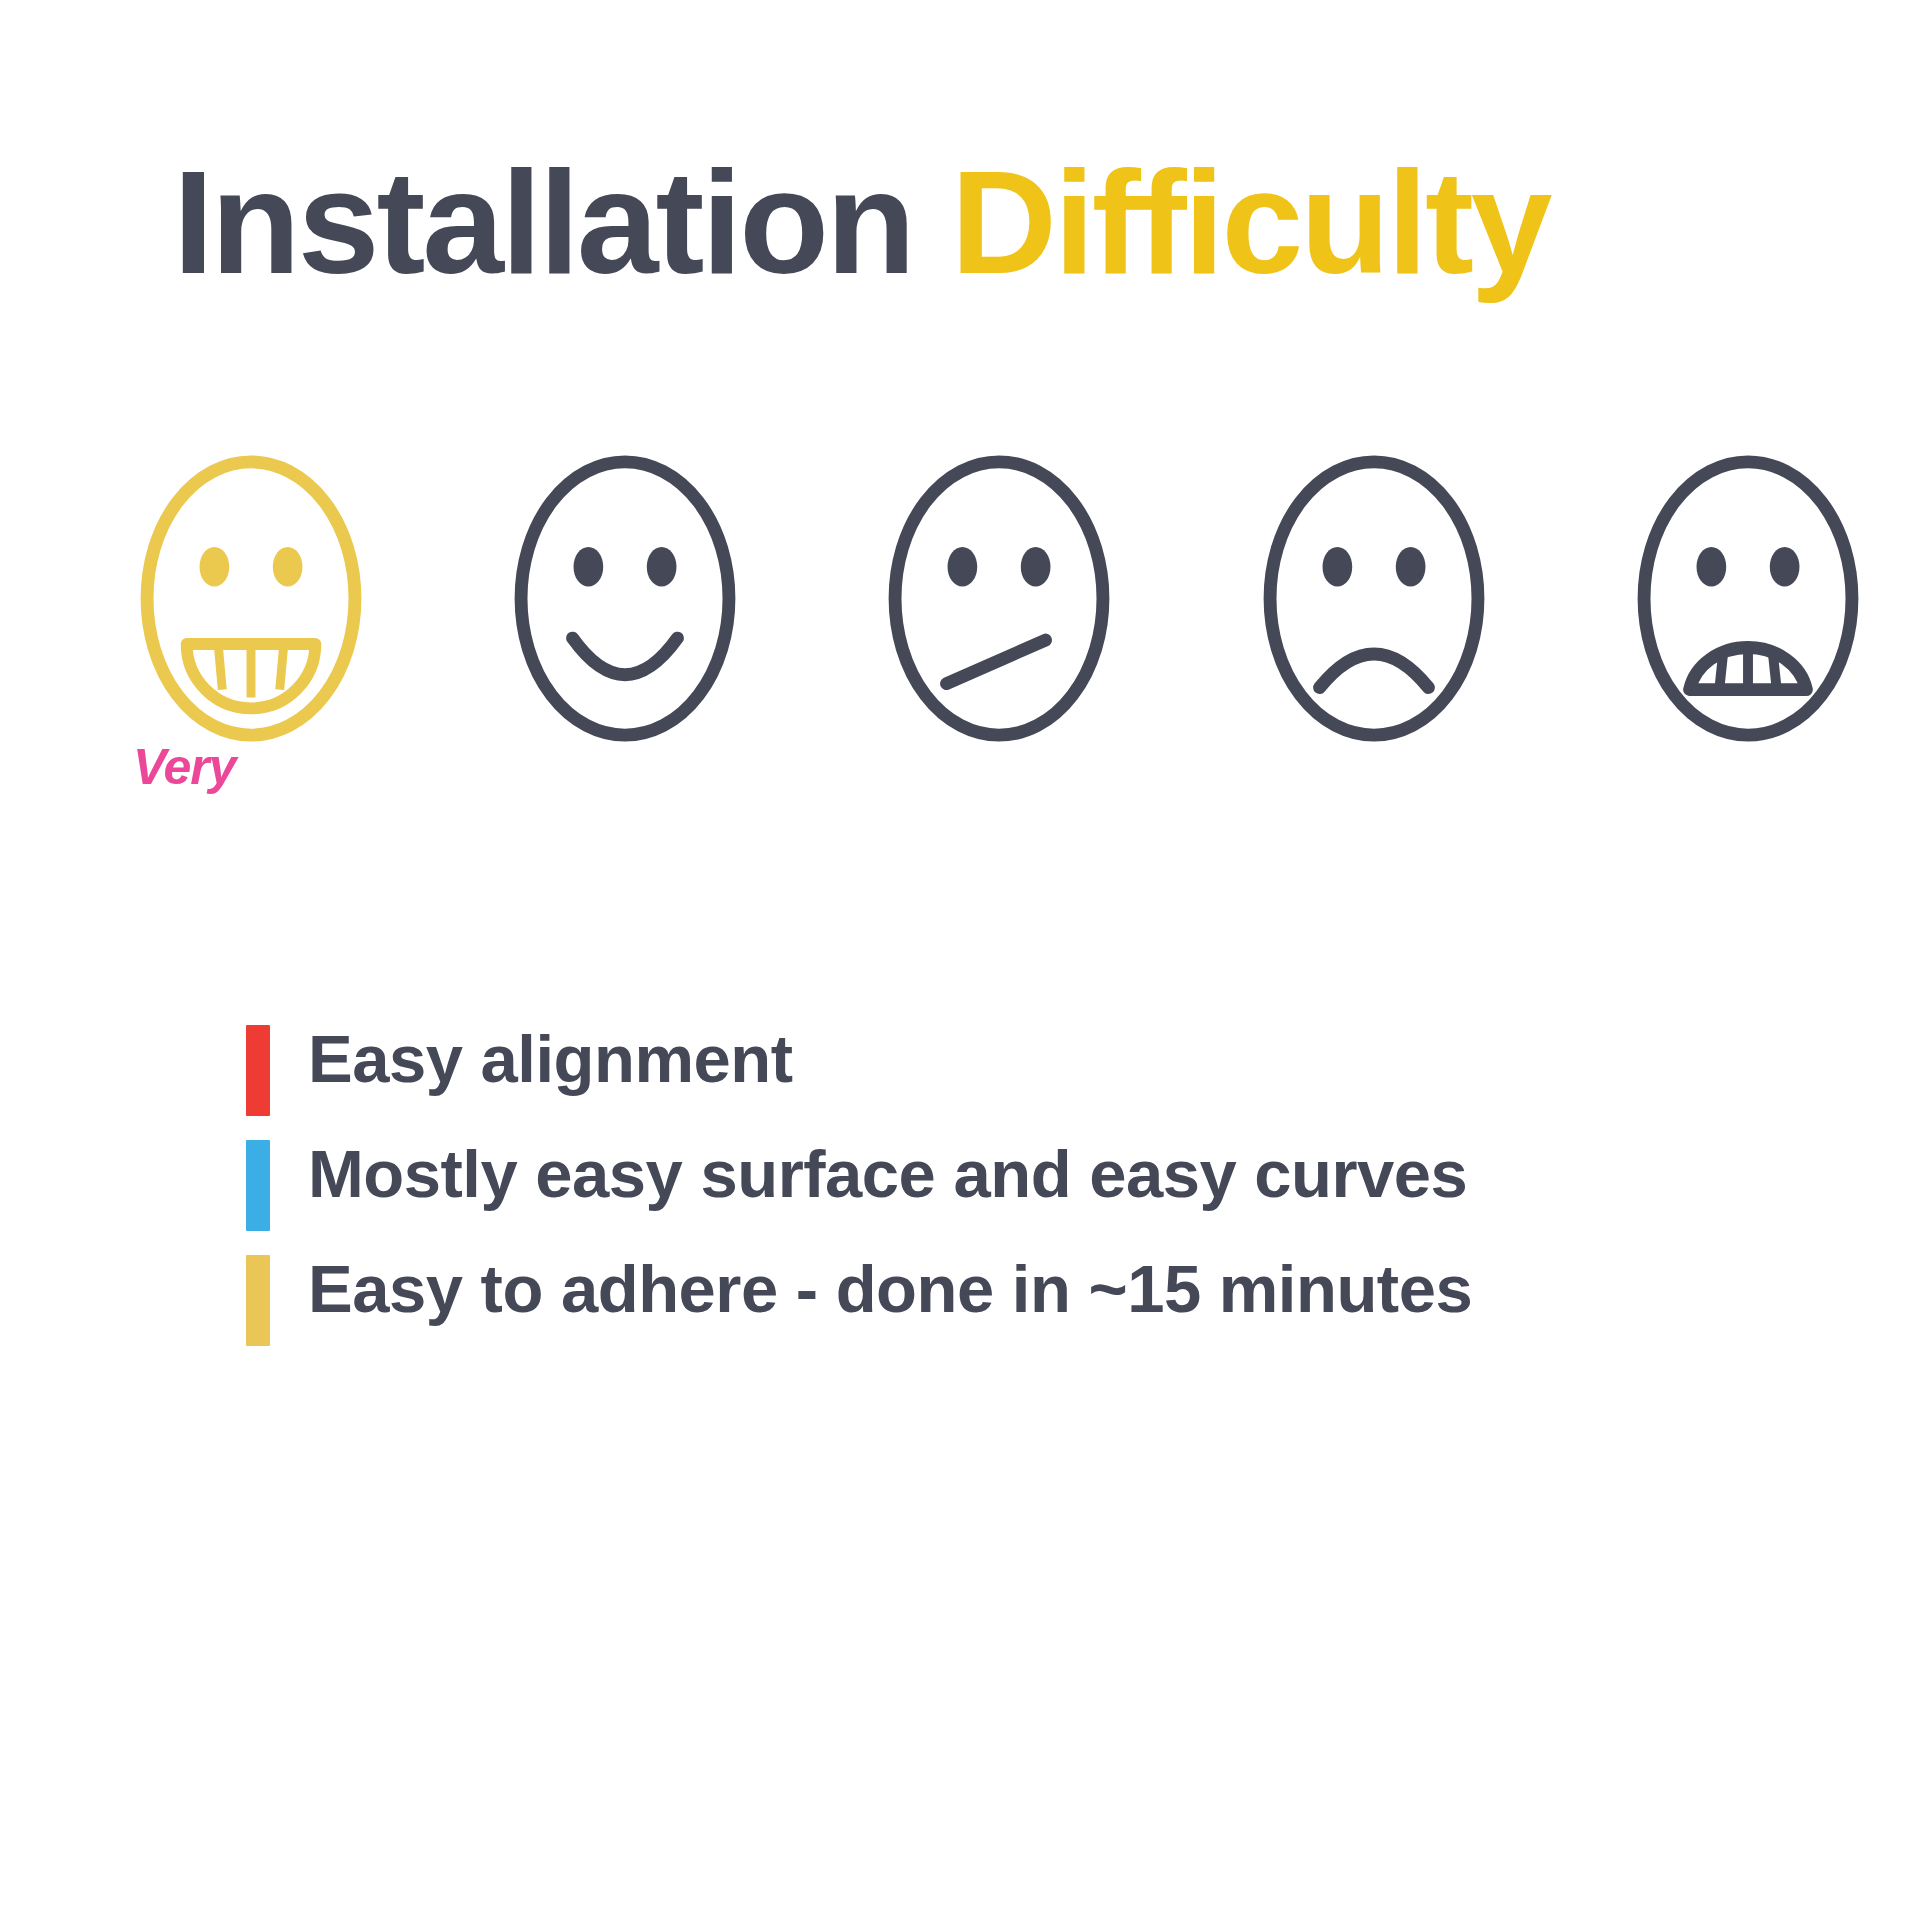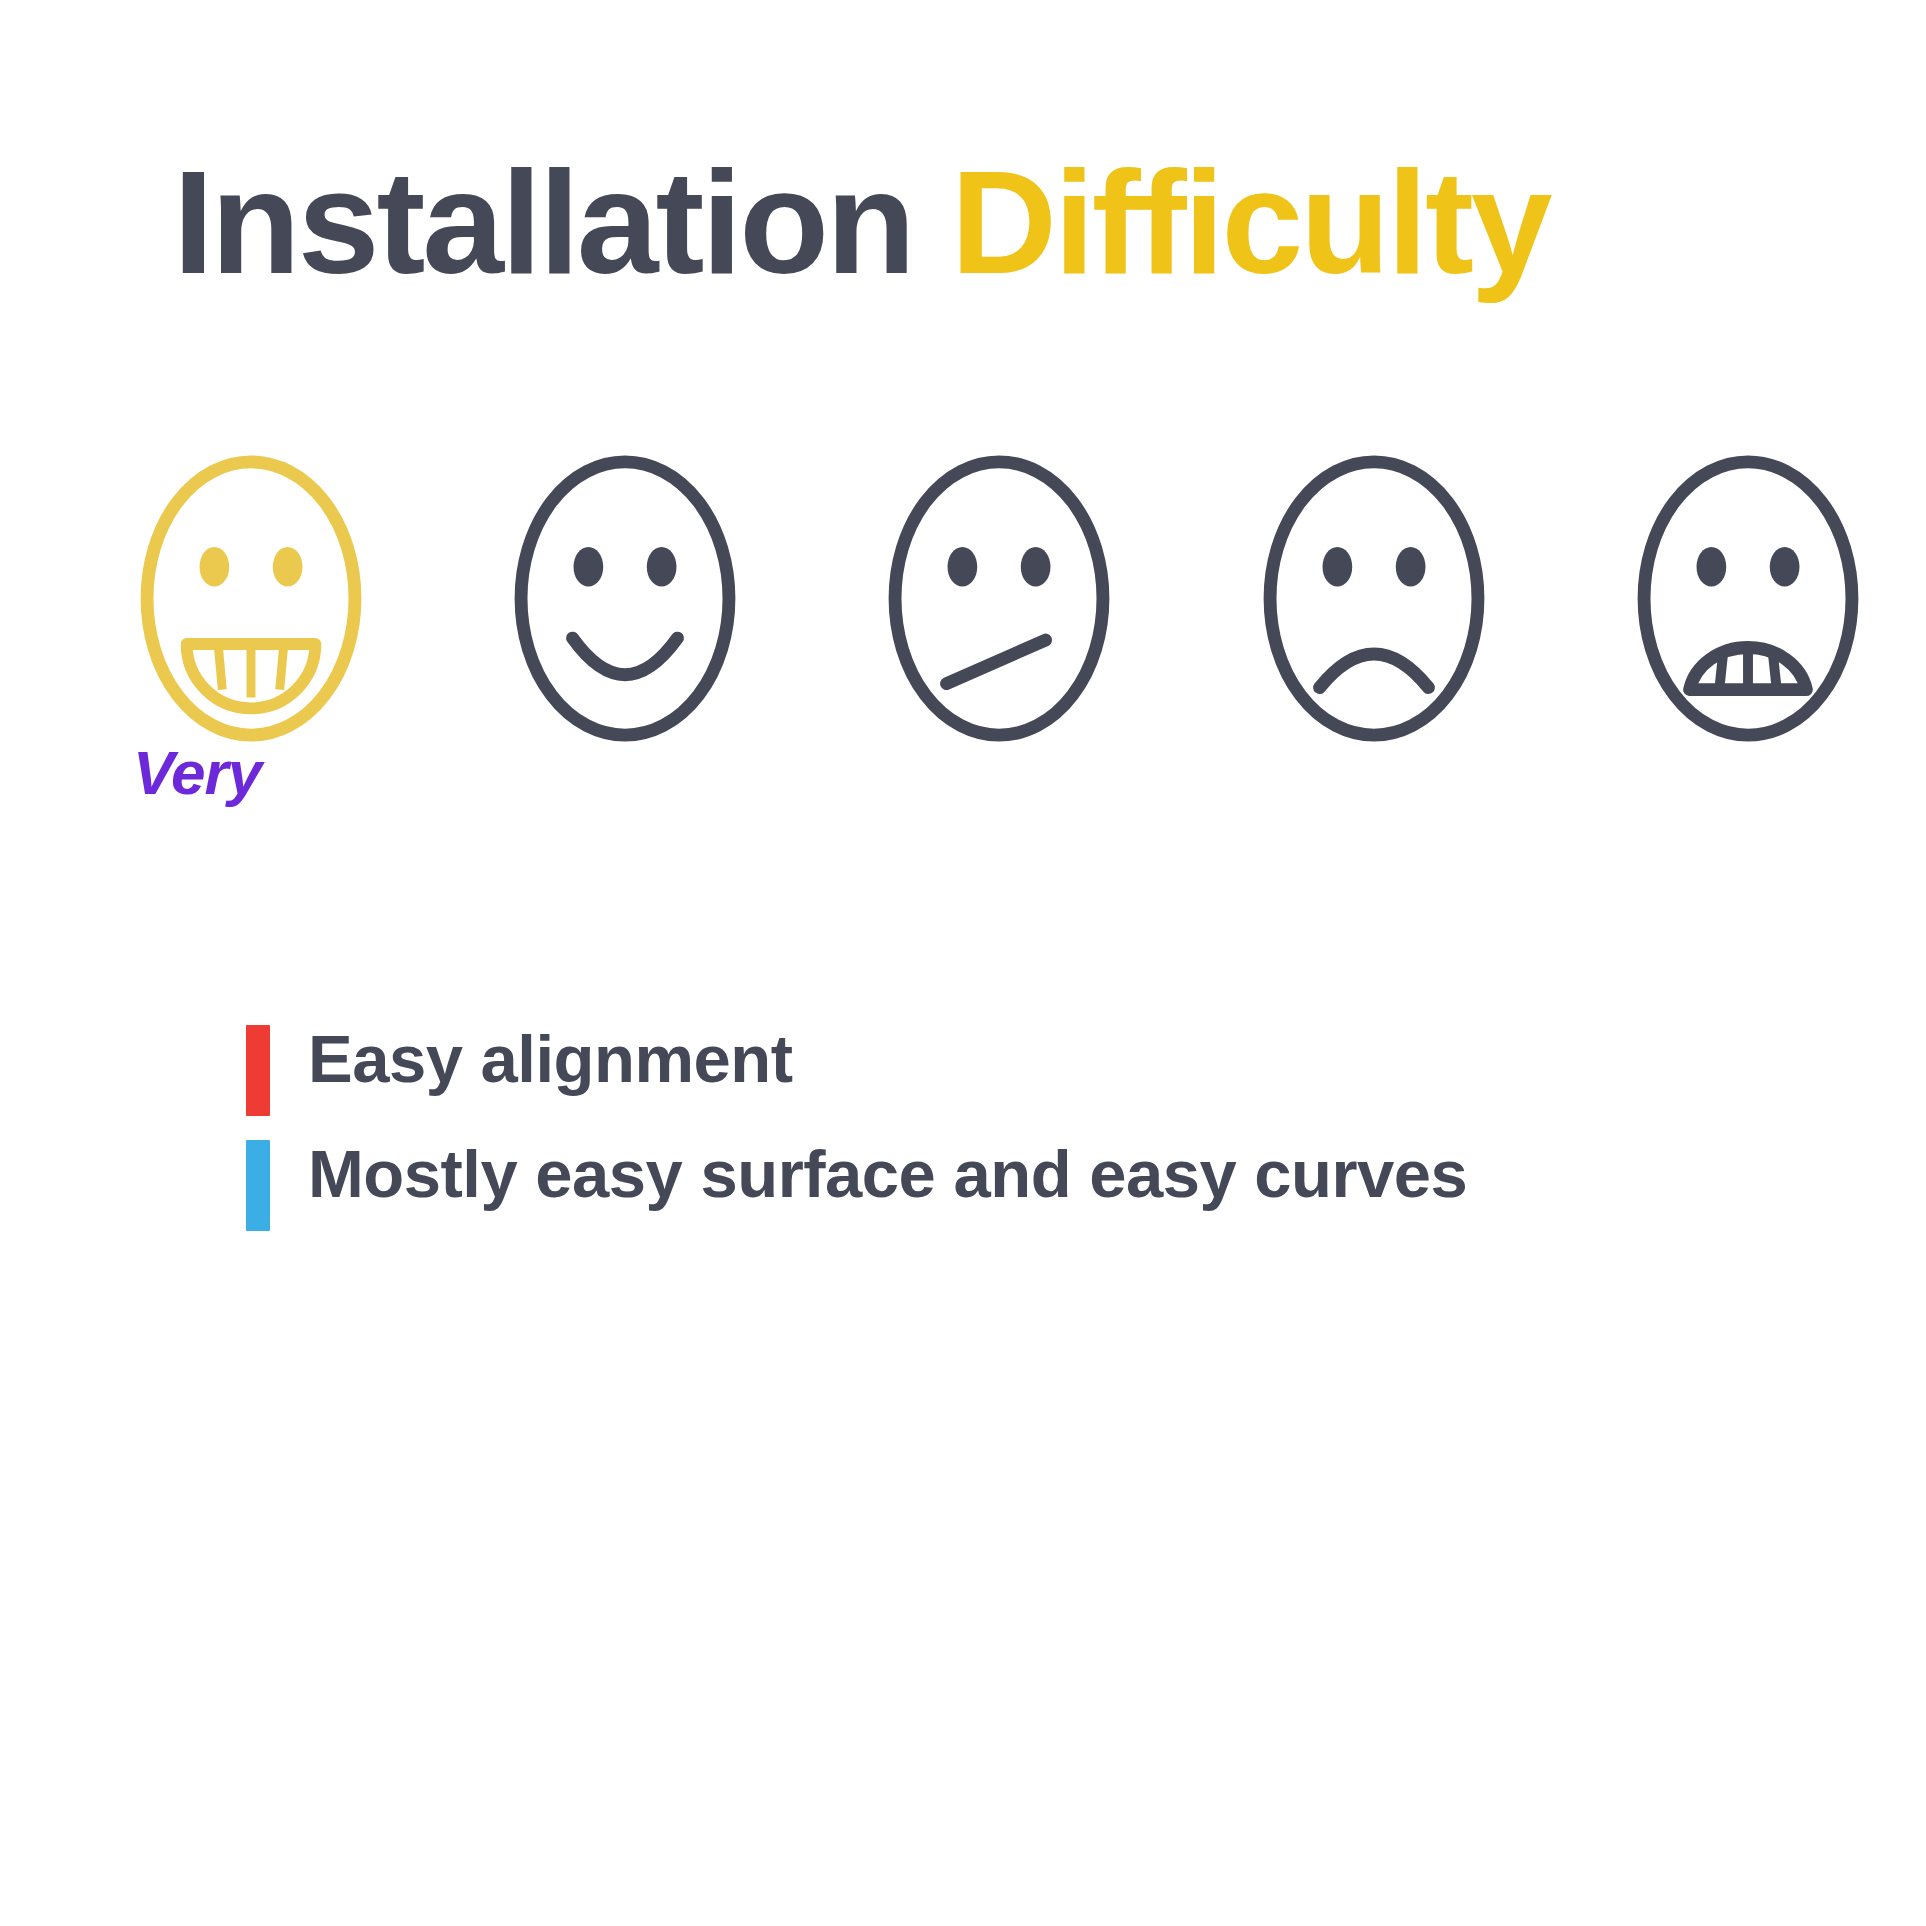--- a/index.html
+++ b/index.html
@@ -45,22 +45,22 @@
     height: 297px;
   }
   .face svg { display: block; width: 248px; height: 297px; }
 
   
   .rating-label {
     position: absolute;
     left: 133px;
     top: 744px;
     width: 327px;
-    color: #6d28d9;
-    font-size: 62px;
+    color: #ec4899;
+    font-size: 50px;
     font-weight: 700;
     font-style: italic;
     line-height: 0.95;
     letter-spacing: -1px;
   }
   .rating-label span { display: block; }
 
   
   .bullets {
     position: absolute;
@@ -162,15 +162,19 @@
     <span class="bullet-bar" style="background:#EE3B33"></span>
     <span class="bullet-text">Easy alignment</span>
   </div>
 
   <div class="bullet">
     <span class="bullet-bar" style="background:#3BAEE5"></span>
     <span class="bullet-text">Mostly easy surface and easy curves</span>
   </div>
 
 
+  <div class="bullet">
+    <span class="bullet-bar" style="background:#E9C656"></span>
+    <span class="bullet-text">Easy to adhere - done in ~15 minutes</span>
+  </div>
 
 </div>
 
 
 </body></html>

